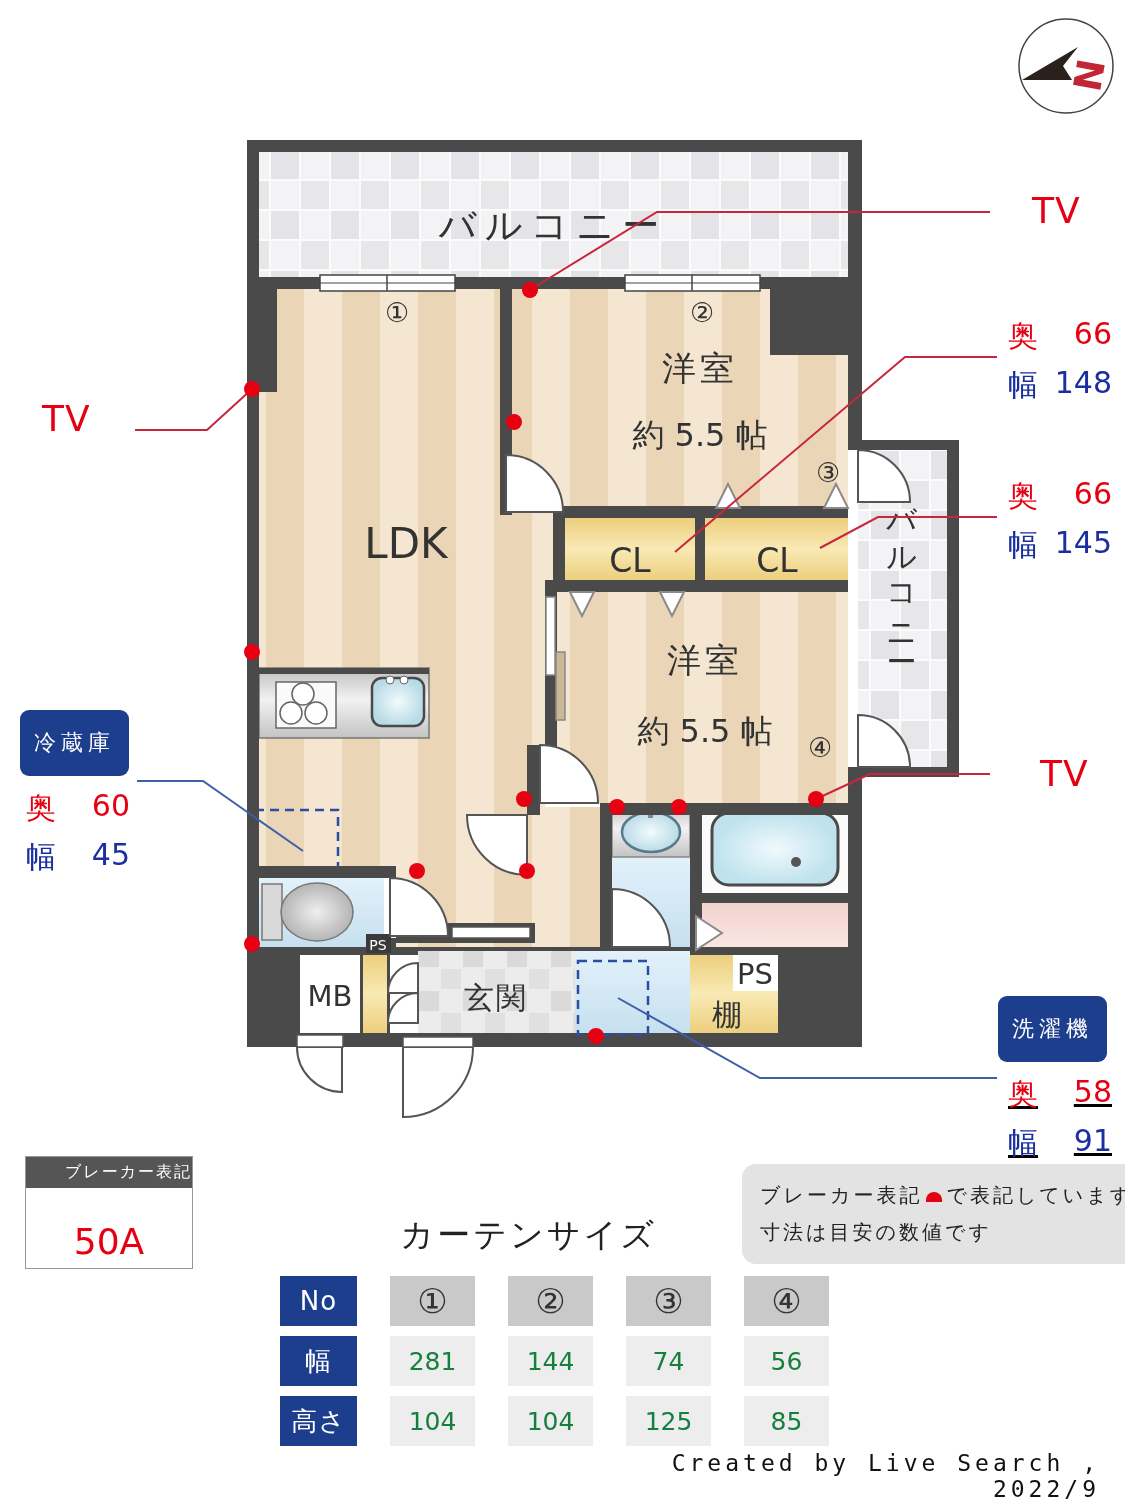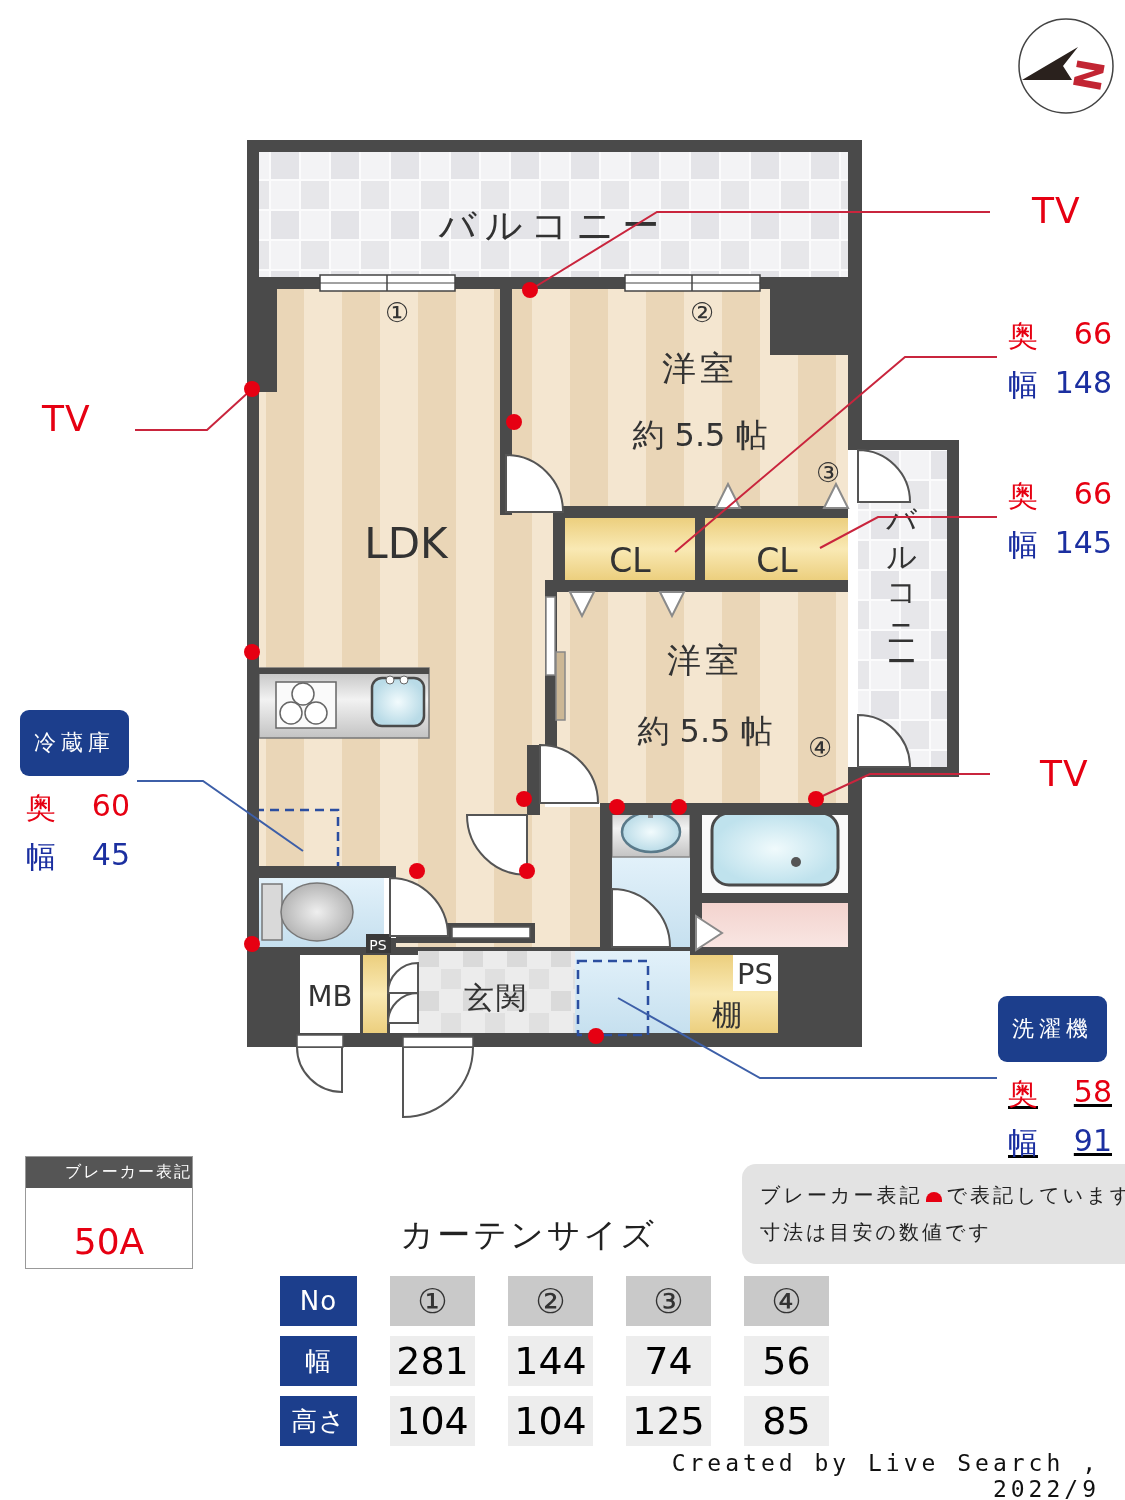--- a/index.html
+++ b/index.html
@@ -22,21 +22,21 @@
   .dome{display:inline-block;width:16px;height:10px;background:#e60012;
         border-radius:8px 8px 0 0;margin:0 4px;}
   .ctitle{width:280px;text-align:right;font-size:33px;letter-spacing:3px;color:#222;}
   .ctable{display:grid;grid-template-columns:77px 85px 85px 85px 85px;
           grid-auto-rows:50px;column-gap:33px;row-gap:10px;}
   .ctable .lab{background:#1c3e8c;color:#fff;display:flex;align-items:center;
                justify-content:center;font-size:26px;letter-spacing:1px;}
   .ctable .mk{background:#c9c9c9;display:flex;align-items:center;justify-content:center;
               font-size:34px;color:#333;}
   .ctable .val{background:#ededed;display:flex;align-items:center;justify-content:center;
-               font-size:38px;color:#000000;}
+               font-size:25px;color:#15803d;}
   .credit{width:540px;text-align:right;font-family:"DejaVu Sans Mono","Liberation Mono",monospace;
           font-size:23px;letter-spacing:4px;color:#111;}
 </style>
 </head>
 <body>
 
 <svg class="abs" style="left:0;top:0;" width="1125" height="1500" viewBox="0 0 1125 1500">
   <defs>
     <pattern id="wood" width="76" height="76" patternUnits="userSpaceOnUse">
       <rect width="38" height="76" fill="#f4e6d0"></rect>

